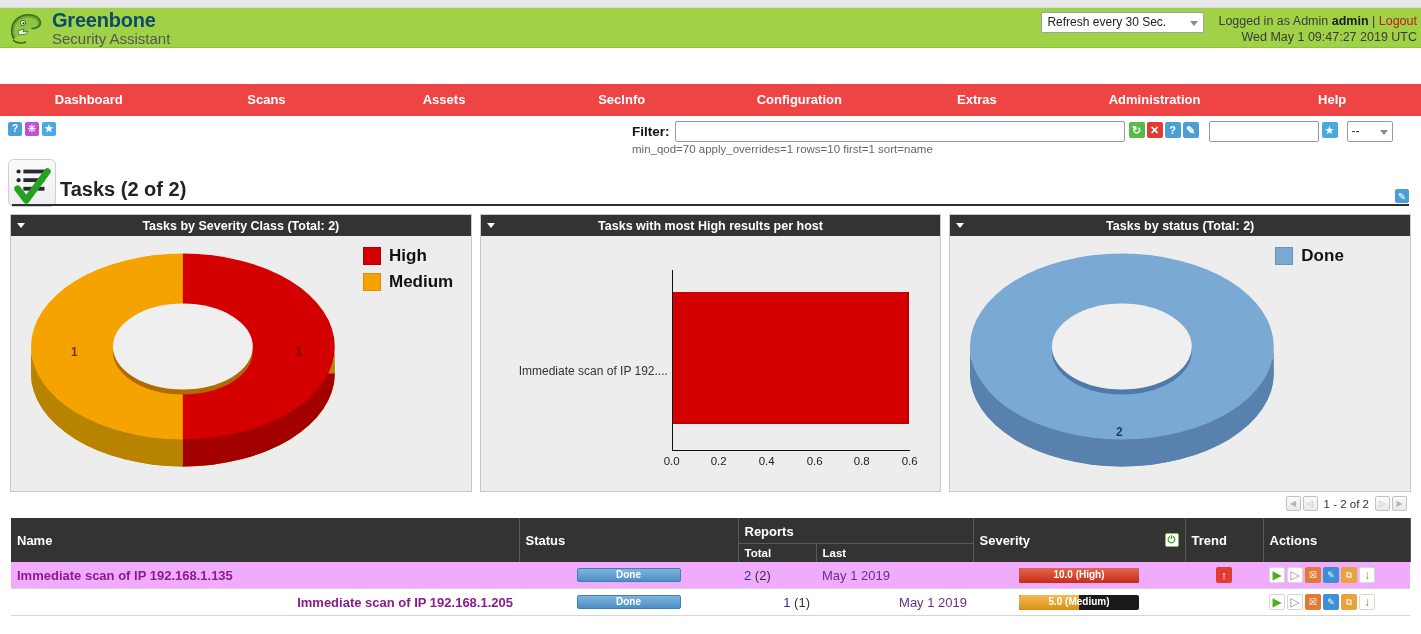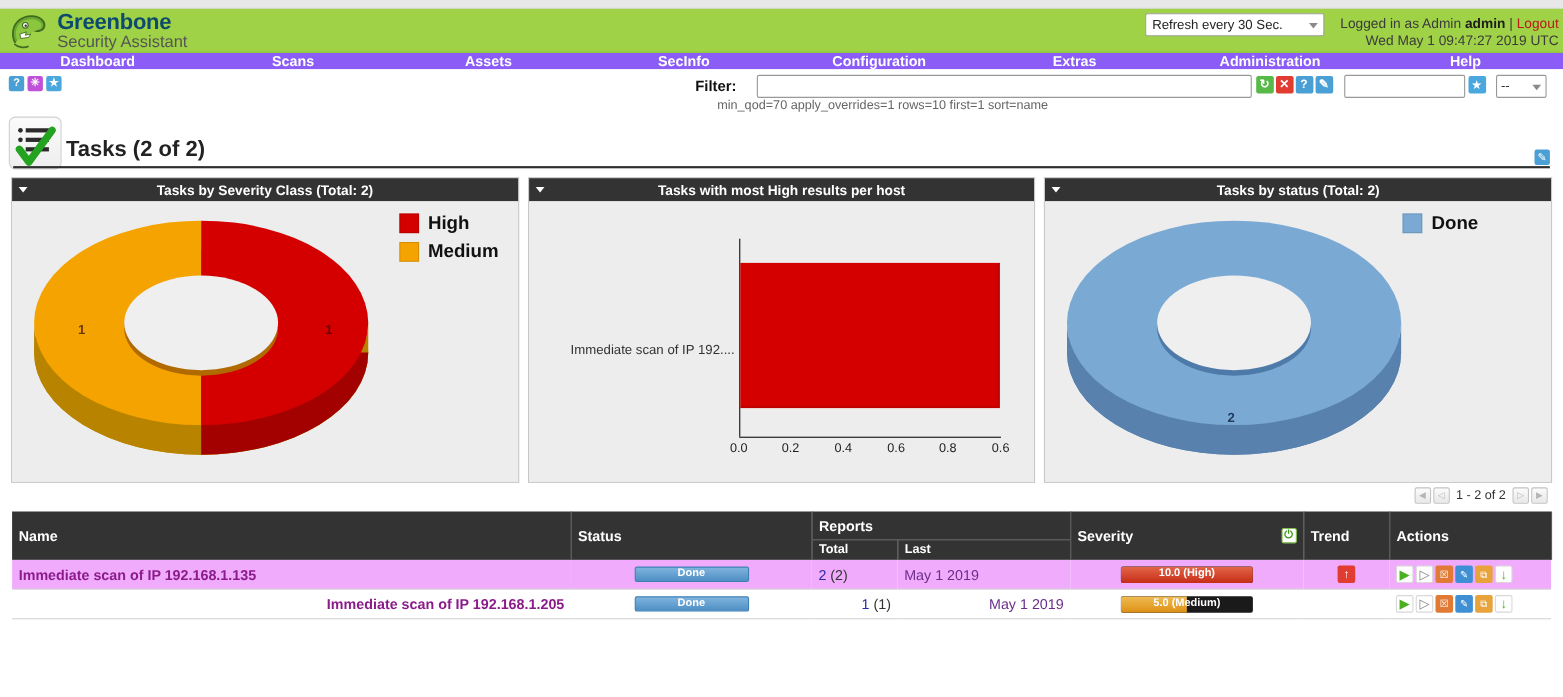--- a/index.html
+++ b/index.html
@@ -67,24 +67,25 @@
   .login-block {
     margin-left: 14px; text-align: right;
     font-size: 12.5px; color: #3b3b3b; line-height: 16px;
     padding-top: 1px;
   }
   .login-block b { color: #1d1d1d; }
   .login-block a { color: #b91c1c; text-decoration: none; }
 
   
   .nav-bar {
-    height: 15px;
-    background: #8b5cf6;
+    height: 32px;
+    background: #ef4444;
     display: flex;
     align-items: center;
+    margin-top: 36px;
   }
   .nav-item {
     flex: 1 1 0;
     text-align: center;
     color: #ffffff;
     font-size: 13px;
     font-weight: bold;
     line-height: 32px;
     cursor: pointer;
     user-select: none;
@@ -112,21 +113,21 @@
   .ic-wizard { background: #c050d8; }
   .ic-star { background: #4aa8de; }
 
   .filter-zone {
     position: absolute;
     left: 632px; top: 5px;
     display: flex; align-items: flex-start;
   }
   .filter-label {
     font-size: 13.5px; font-weight: bold; color: #111;
-    line-height: 22px; margin-right: 18px;
+    line-height: 22px; margin-right: 5px;
   }
   .filter-input {
     width: 450px; height: 21px;
     border: 1px solid #999; border-radius: 2px;
     background: #fff; font-size: 12px;
     padding: 0 4px; color: #222;
     font-family: "Liberation Sans", sans-serif;
   }
   .filter-btns { display: flex; gap: 2px; margin-left: 4px; padding-top: 1px; }
   .fbtn {
@@ -158,21 +159,21 @@
   }
   .filter-sel .caret {
     position: absolute; right: 4px; top: 8px;
     width: 0; height: 0;
     border-left: 4px solid transparent;
     border-right: 4px solid transparent;
     border-top: 5px solid #8a8a8a;
   }
   .filter-terms {
     position: absolute;
-    left: 652px; top: 27px;
+    left: 632px; top: 27px;
     font-size: 11.5px; color: #666;
   }
 
   
   .title-area {
     position: relative;
     height: 58px;
     padding-left: 8px;
   }
   .title-icon {

